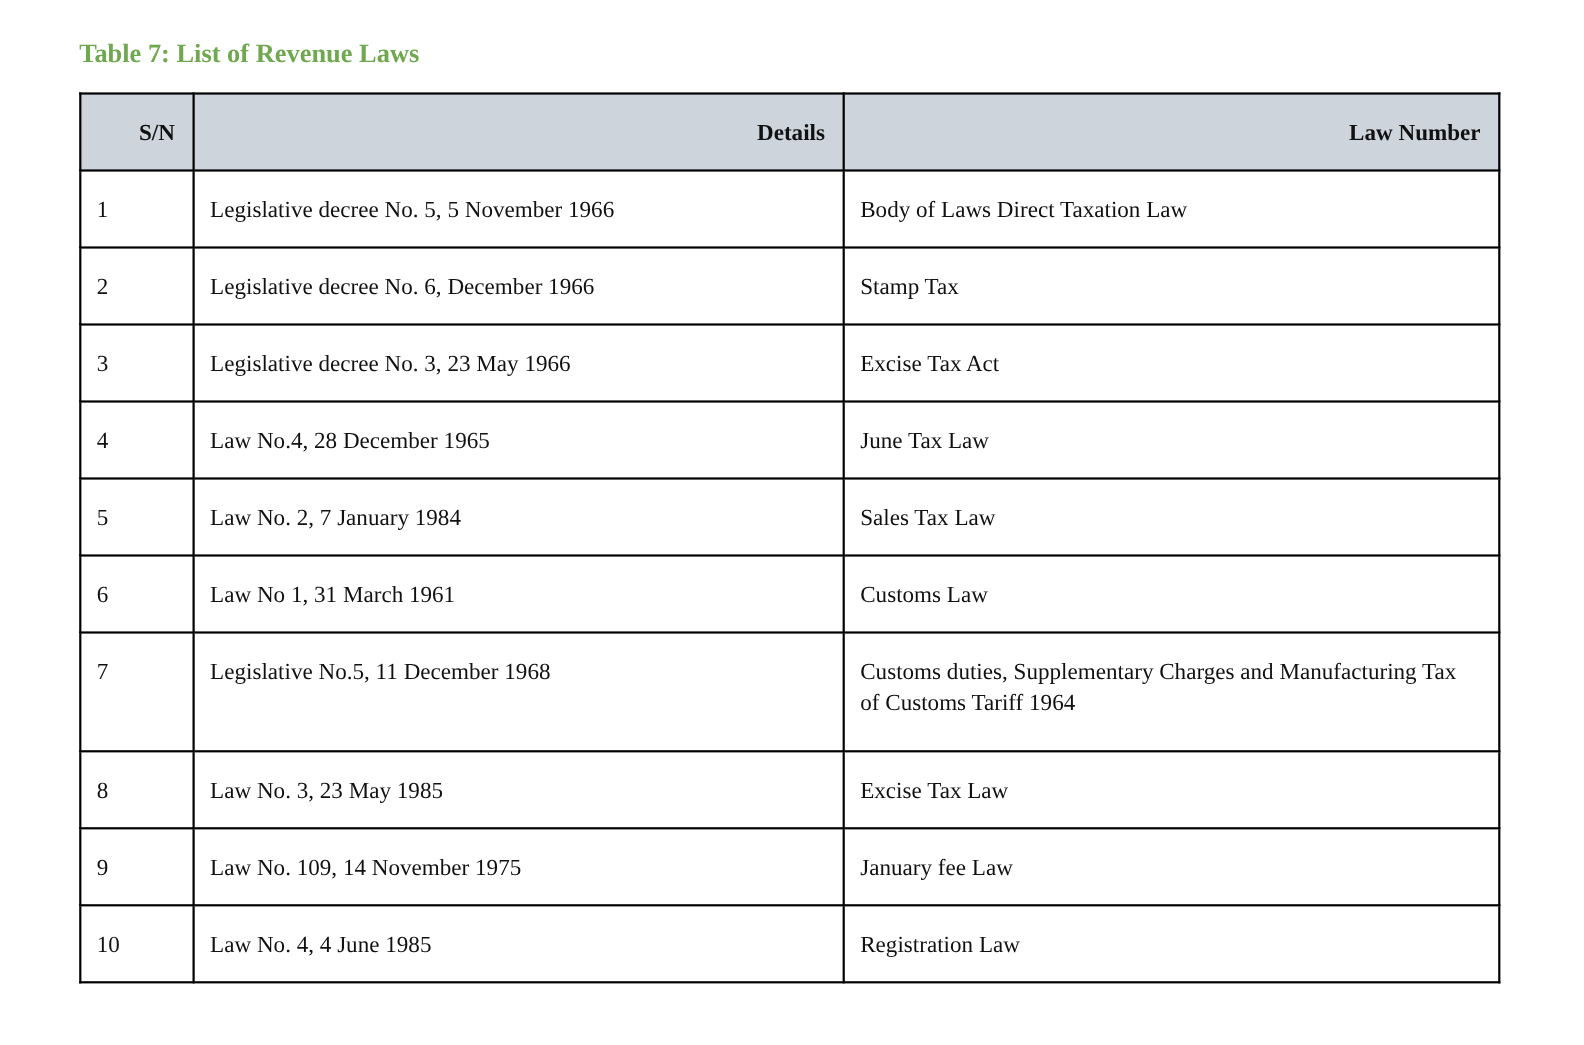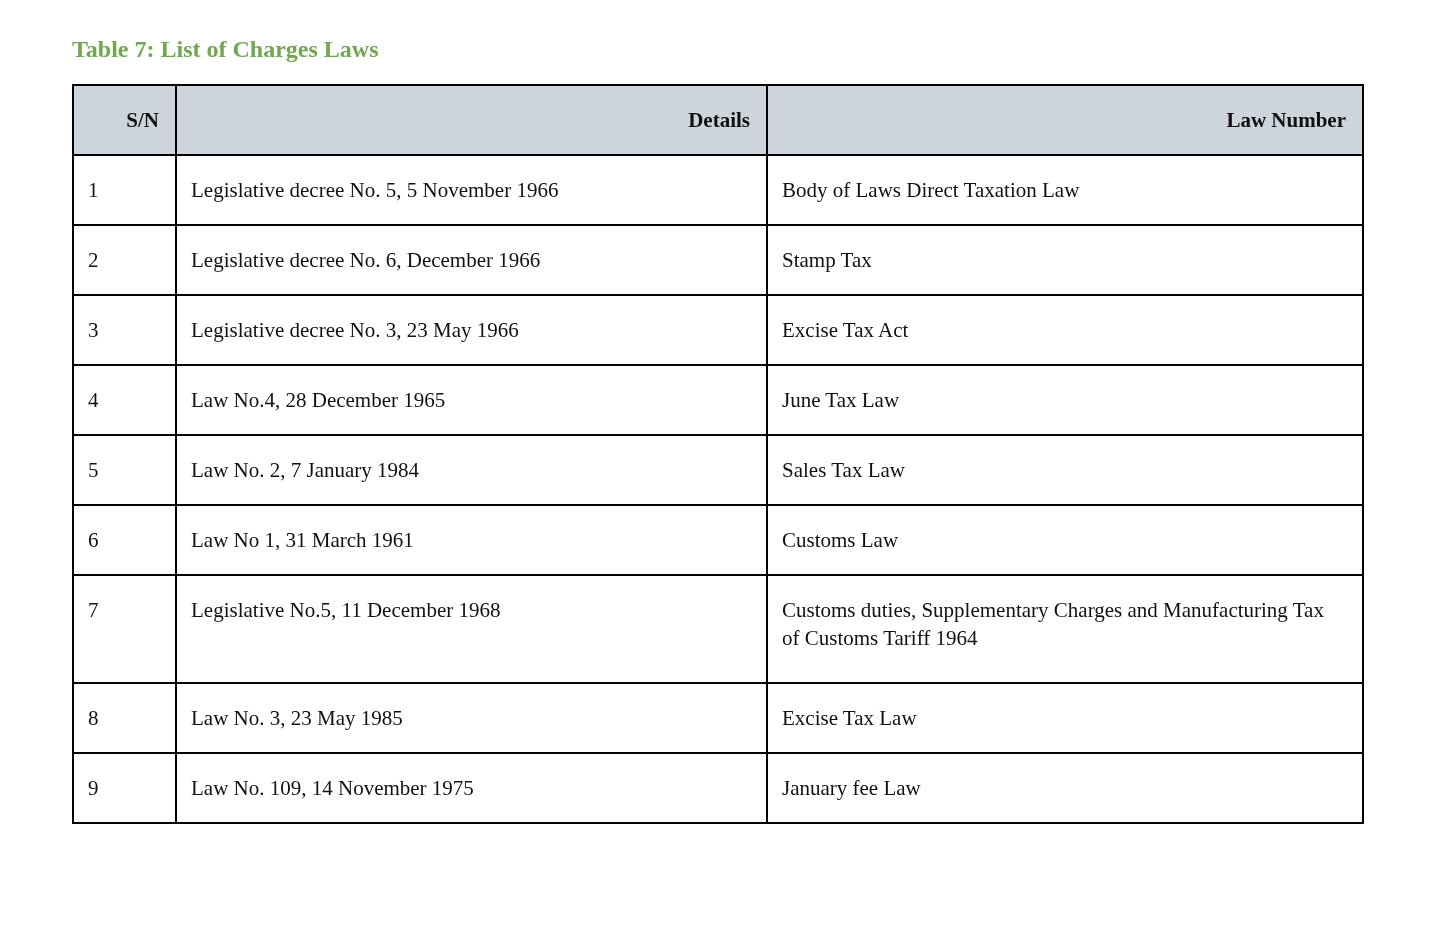--- a/index.html
+++ b/index.html
@@ -48,21 +48,21 @@
     height: 26px; 
     text-align: right;
   }
   table.laws tbody tr { height: 70px; }
   table.laws tbody tr.tall { height: 108px; }
 </style>
 </head>
 <body>
 
 <div class="page">
-  <h2 class="doc-title">Table 7: List of Charges Laws</h2>
+  <h2 class="doc-title">Table 7: List of Revenue Laws</h2>
 
   <table class="laws">
     <colgroup>
       <col class="col-sn">
       <col class="col-details">
       <col class="col-law">
     </colgroup>
     <thead>
       <tr>
         <th>S/N</th>
@@ -109,15 +109,20 @@
         <tr>
     <td>8</td>
     <td>Law No. 3, 23 May 1985</td>
     <td>Excise Tax Law</td>
   </tr>
         <tr>
     <td>9</td>
     <td>Law No. 109, 14 November 1975</td>
     <td>January fee Law</td>
   </tr>
+        <tr>
+    <td>10</td>
+    <td>Law No. 4, 4 June 1985</td>
+    <td>Registration Law</td>
+  </tr>
       </tbody>
   </table>
 </div>
 
 </body></html>

